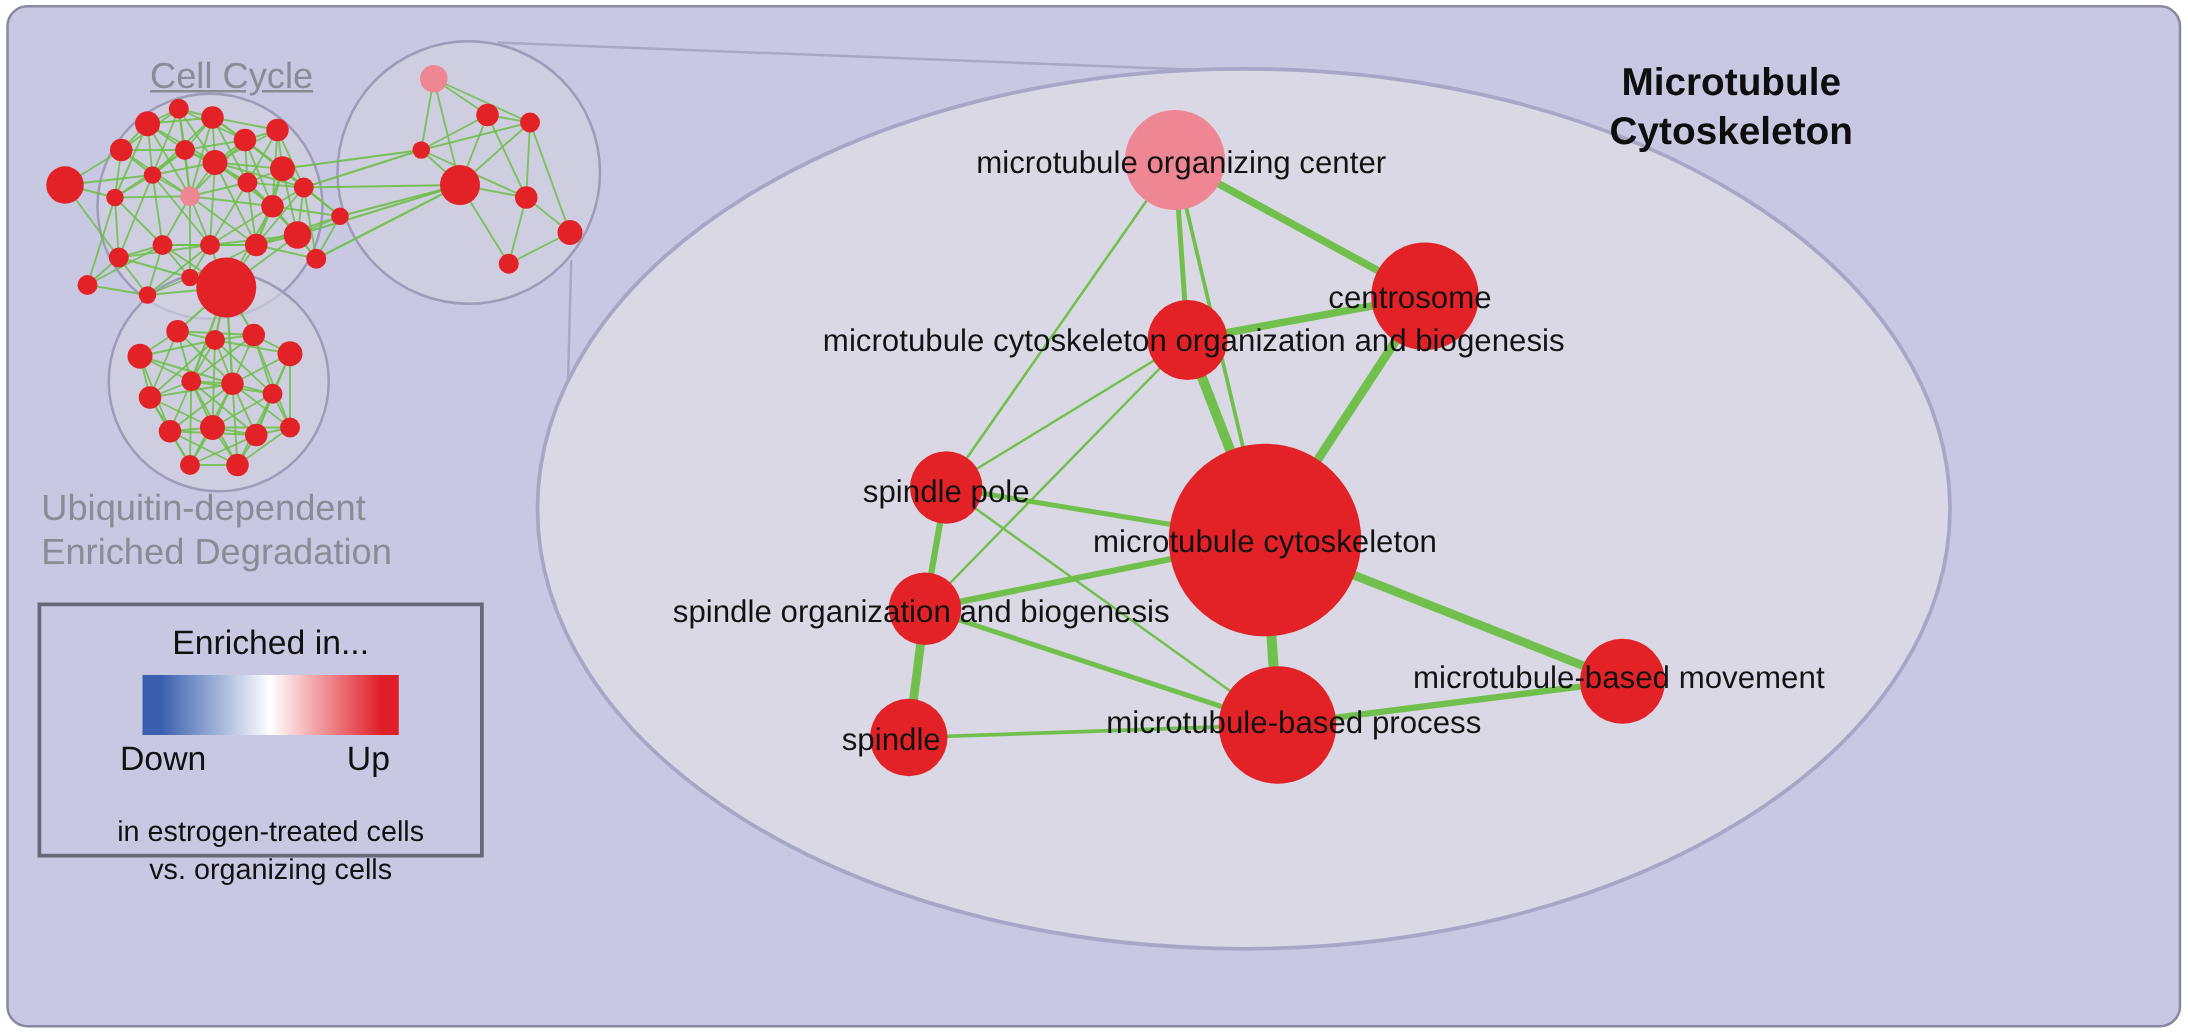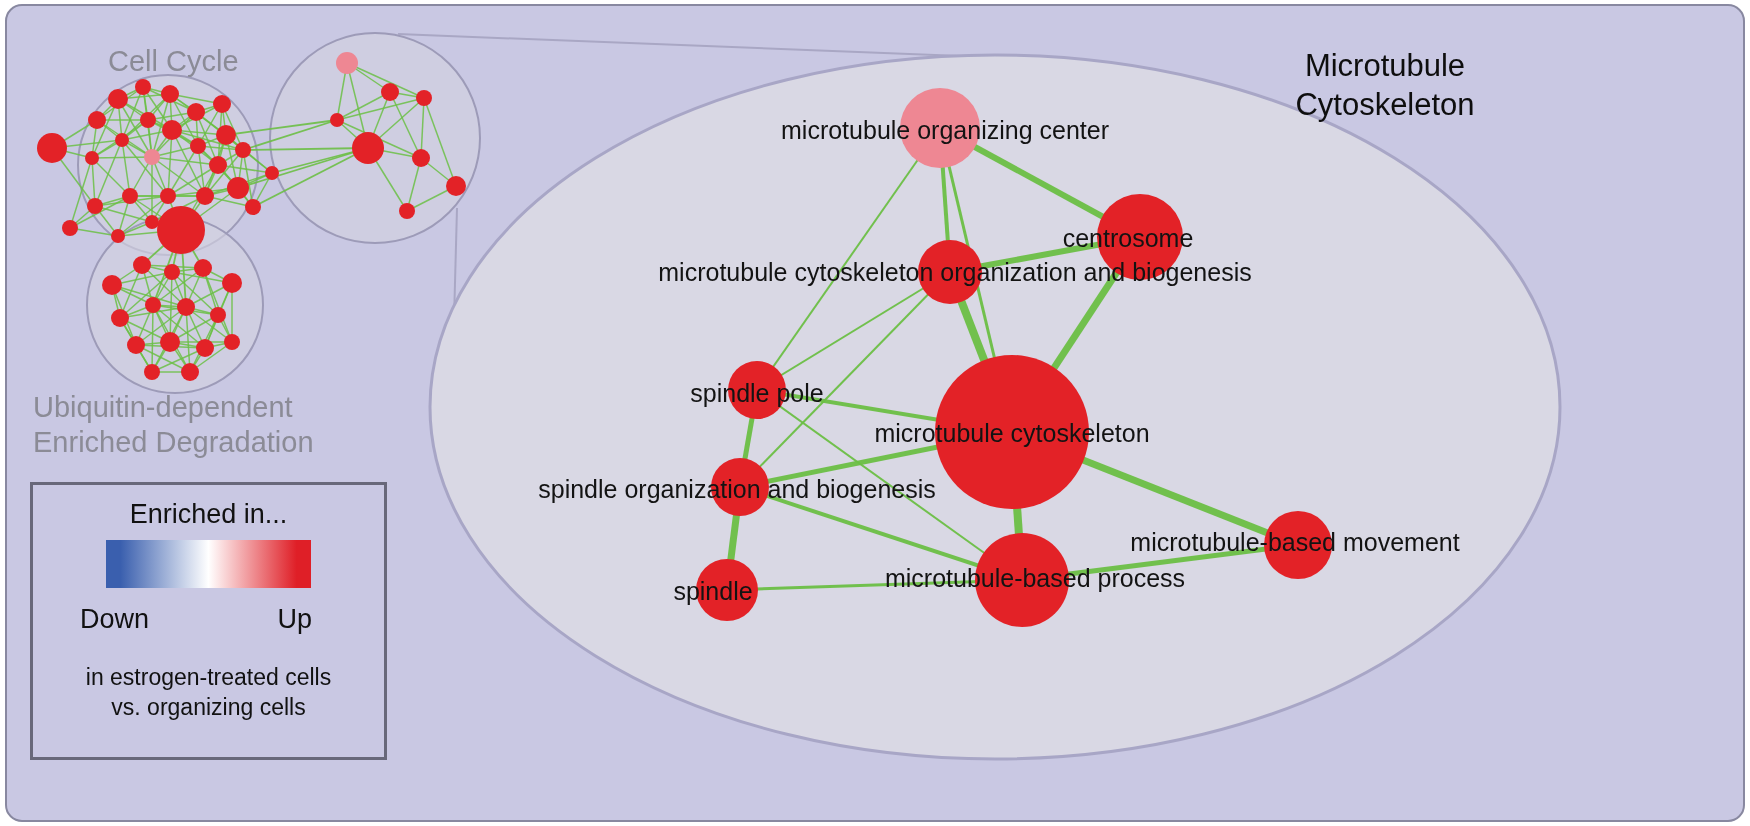--- a/index.html
+++ b/index.html
@@ -4,28 +4,28 @@
 <style>
   html,body{margin:0;padding:0;}
   body{
     width:1750px;height:826px;position:relative;background:#ffffff;
     font-family:"Liberation Sans","DejaVu Sans",sans-serif;
     overflow:hidden;
   }
   #scene{position:absolute;left:0;top:0;}
   .overlay{position:absolute;white-space:nowrap;}
   .label-gray{color:#8b8b96;font-size:29px;line-height:35px;}
-  .detail-title{color:#0e0e0e;font-size:31px;line-height:39px;text-align:center;}
+  .detail-title{color:#0e0e0e;font-size:31px;line-height:39px;text-align:center;font-weight:bold;}
   #legend{
-    position:absolute;left:30px;top:482px;width:357px;height:278px;
-    border:3px solid #68687a;box-sizing:border-box;color:#111;
+    position:absolute;left:30px;top:482px;width:357px;height:204px;
+    border:3px solid #68687a;box-sizing:border-box;color:#111;padding-left:16px;
   }
   .legend-title{text-align:center;font-size:27px;margin-top:14px;}
   .legend-bar{width:205px;height:48px;margin:10px auto 0;}
-  .legend-row{position:relative;height:34px;margin-top:16px;font-size:27px;}
+  .legend-row{position:relative;height:34px;margin-top:4px;font-size:27px;}
   .legend-row .down{position:absolute;left:47px;}
   .legend-row .up{position:absolute;right:72px;text-align:center;}
   .legend-caption{text-align:center;font-size:23px;line-height:30px;margin-top:24px;}
 </style>
 </head>
 <body>
 
 <svg id="scene" width="1750" height="826" viewBox="0 0 1750 826">
     <rect x="6" y="5" width="1738" height="816" rx="16" fill="#c9c8e3" stroke="#8888a0" stroke-width="2"></rect>
     <circle cx="168" cy="165" r="90" fill="#d2d1e1" fill-opacity="0.65" stroke="#9d9bb8" stroke-width="2"></circle>
@@ -332,21 +332,21 @@
     <text x="1128" y="238" dy="0.35em" text-anchor="middle" font-size="25" fill="#131313">centrosome</text>
     <text x="955" y="272" dy="0.35em" text-anchor="middle" font-size="25" fill="#131313">microtubule cytoskeleton organization and biogenesis</text>
     <text x="757" y="393" dy="0.35em" text-anchor="middle" font-size="25" fill="#131313">spindle pole</text>
     <text x="1012" y="433" dy="0.35em" text-anchor="middle" font-size="25" fill="#131313">microtubule cytoskeleton</text>
     <text x="737" y="489" dy="0.35em" text-anchor="middle" font-size="25" fill="#131313">spindle organization and biogenesis</text>
     <text x="1295" y="542" dy="0.35em" text-anchor="middle" font-size="25" fill="#131313">microtubule-based movement</text>
     <text x="713" y="591" dy="0.35em" text-anchor="middle" font-size="25" fill="#131313">spindle</text>
     <text x="1035" y="578" dy="0.35em" text-anchor="middle" font-size="25" fill="#131313">microtubule-based process</text>
   </svg>
 
-<div class="overlay label-gray" style="left:108px;top:44px;">Cell Cycle</div>
+<div class="overlay label-gray" style="left:120px;top:44px;text-decoration:underline;">Cell Cycle</div>
 
 <div class="overlay label-gray" style="left:33px;top:390px;">
   <div>Ubiquitin-dependent</div>
   <div>Enriched Degradation</div>
 </div>
 
 <div class="overlay detail-title" style="left:1260px;top:46px;width:250px;">
   <div>Microtubule</div>
   <div>Cytoskeleton</div>
 </div>

